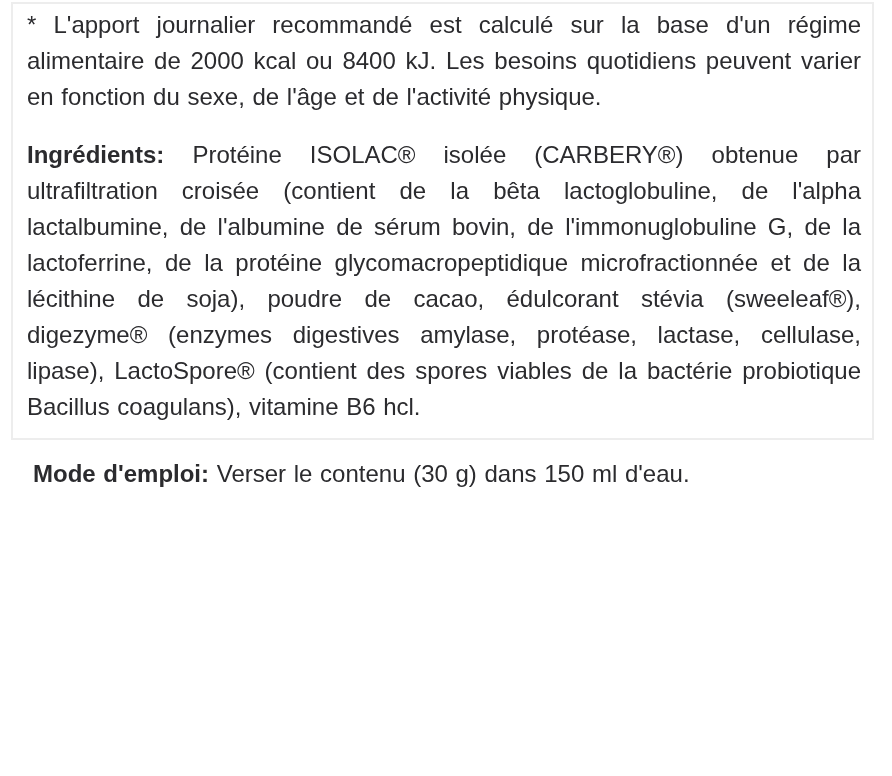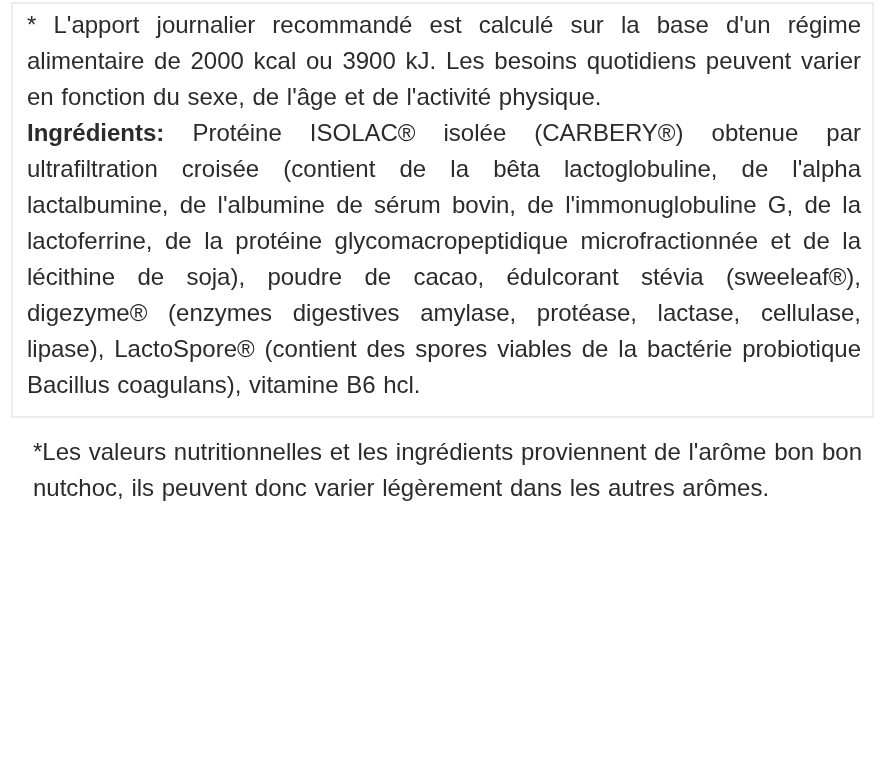--- a/index.html
+++ b/index.html
@@ -28,37 +28,38 @@
   b { font-weight: 700; }
 
   .note-box {
     box-sizing: border-box;
     margin: 2px 18px 0 11px;
     border: 2px solid #ededed;
     background: #ffffff;
     padding: 3px 11px 13px 14px;
   }
   .ingredients-paragraph {
+    margin-top: 22px;
   }
   .lower-section {
     margin: 16px 30px 0 33px;
   }
   .usage-paragraph {
     margin-bottom: 21px;
   }
 </style>
 </head>
 <body>
 
 <div>
 
   <section class="note-box">
-    <p class="just">* L'apport journalier recommandé est calculé sur la base d'un régime alimentaire de 2000 kcal ou 3900 kJ. Les besoins quotidiens peuvent varier en fonction du sexe, de l'âge et de l'activité physique.</p>
+    <p class="just">* L'apport journalier recommandé est calculé sur la base d'un régime alimentaire de 2000 kcal ou 8400 kJ. Les besoins quotidiens peuvent varier en fonction du sexe, de l'âge et de l'activité physique.</p>
     <p class="just ingredients-paragraph"><b>Ingrédients:</b> <span>Protéine ISOLAC® isolée (CARBERY®) obtenue par ultrafiltration croisée (contient de la bêta lactoglobuline, de l'alpha lactalbumine, de l'albumine de sérum bovin, de l'immonuglobuline G, de la lactoferrine, de la protéine glycomacropeptidique microfractionnée et de la lécithine de soja), poudre de cacao, édulcorant stévia (sweeleaf®), digezyme® (enzymes digestives amylase, protéase, lactase, cellulase, lipase), LactoSpore® (contient des spores viables de la bactérie probiotique Bacillus coagulans), vitamine B6 hcl.</span></p>
   </section>
 
   <section class="lower-section">
+    <p class="usage-paragraph"><b>Mode d'emploi:</b> <span>Verser le contenu (30 g) dans 150 ml d'eau.</span></p>
 
 
-    <p class="just">*Les valeurs nutritionnelles et les ingrédients proviennent de l'arôme bon bon nutchoc, ils peuvent donc varier légèrement dans les autres arômes.</p>
   </section>
 
 </div>
 
 </body></html>

